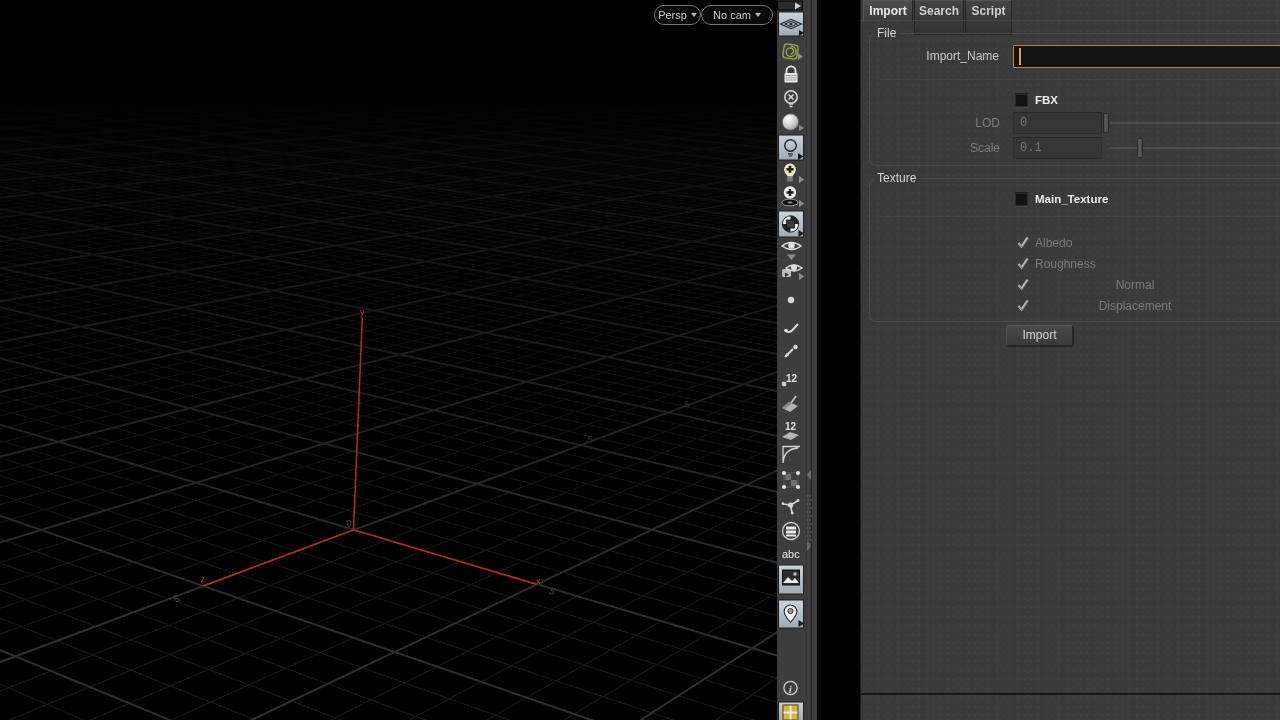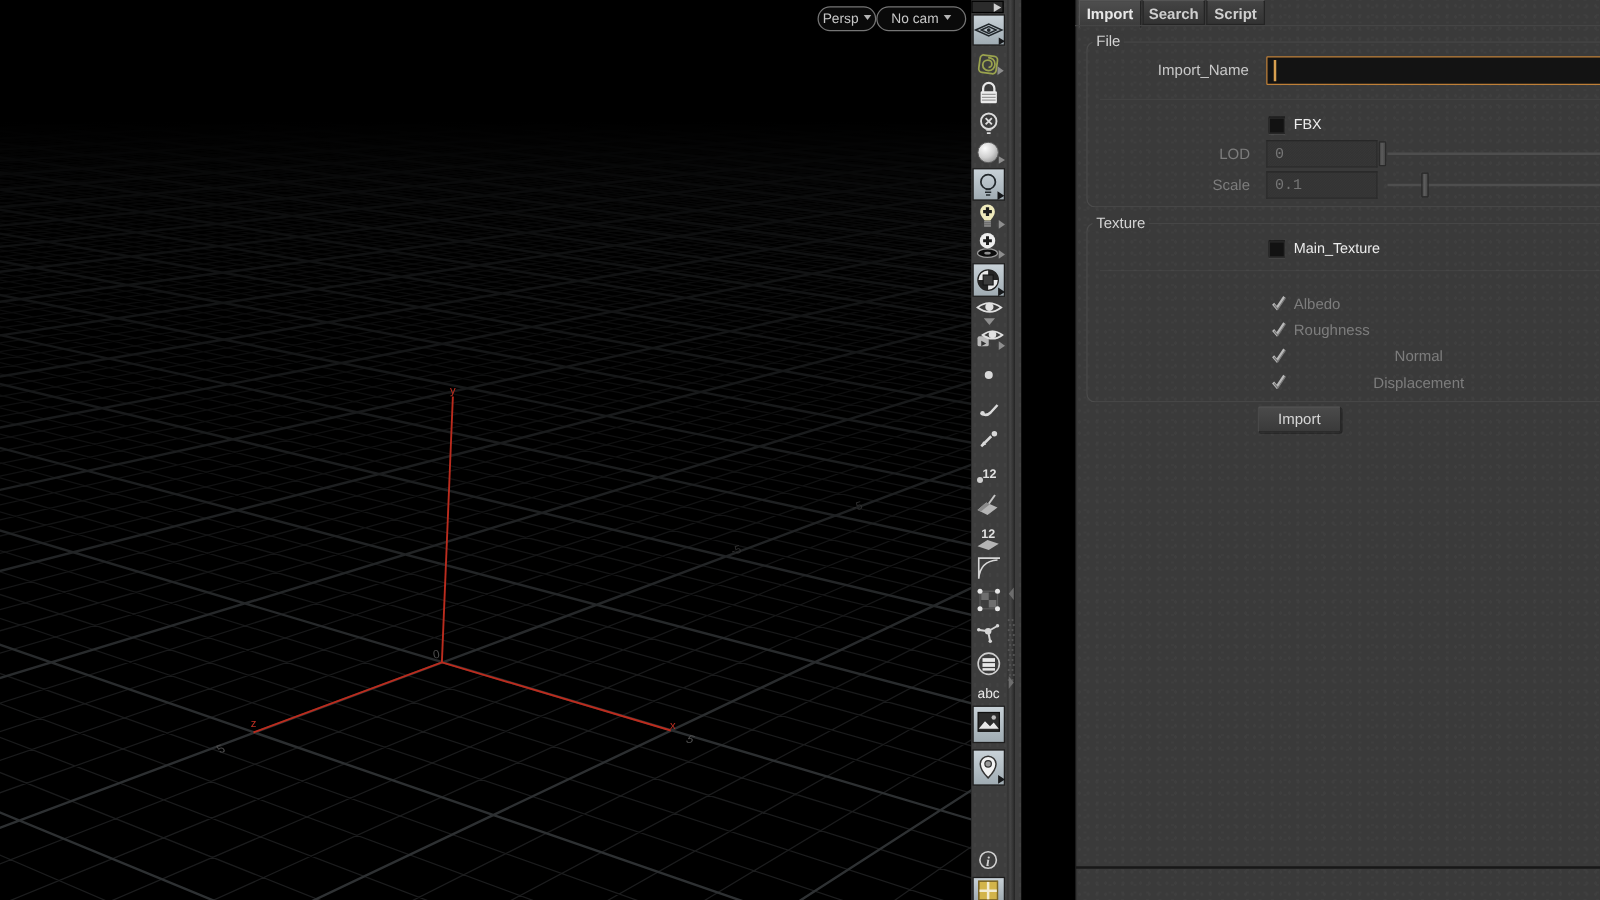--- a/index.html
+++ b/index.html
@@ -8,31 +8,31 @@
 .pill{position:absolute;top:5px;height:20px;border:1px solid #757575;border-radius:10px;
  background:#0a0a0a;color:#c8c8c8;font-size:11px;line-height:18px;text-align:center;}
 .pill .car{display:inline-block;width:0;height:0;border-left:3.5px solid transparent;
  border-right:3.5px solid transparent;border-top:4.5px solid #b5b5b5;vertical-align:2px;margin-left:4px}
 #toolbar{left:777px;top:0;width:29px;height:720px;background:#3d3d3d;
  background-image:radial-gradient(rgba(255,255,255,.028) 1px,transparent 1.2px);background-size:6px 8px;padding-left:40px;}
 #splitter{left:806px;top:0;width:6px;height:720px;background:linear-gradient(90deg,#2e2e2e 0,#464646 35%,#3a3a3a 60%,#242424 100%)}
 #panel{left:860px;top:0;width:468px;height:720px;background:#3a3a3a;
  background-image:radial-gradient(rgba(255,255,255,.028) 1px,transparent 1.2px),radial-gradient(rgba(255,255,255,.022) 1px,transparent 1.2px);
  background-size:7px 9px,10px 6px;background-position:0 0,3px 3px;}
-.tab{position:absolute;top:0;height:20px;color:#cfcfcf;font-weight:bold;font-size:12px;
+.tab{position:absolute;top:0;height:35px;color:#cfcfcf;font-weight:bold;font-size:12px;
  text-align:center;line-height:20px;background:linear-gradient(#444,#323232);
  border:1px solid #242424;border-top:1px solid #555;}
 .tab.active{background:linear-gradient(#4e4e4e,#3a3a3a);height:22px;border-bottom:none;color:#e8e8e8;border-left-color:#555}
 .gbox{position:absolute;border:1px solid #4b4b4b;border-right:none;border-radius:7px 0 0 7px;}
 .glabel{position:absolute;color:#d4d4d4;font-size:12px;background:transparent;padding:0 3px;line-height:13px}
 .lbl{position:absolute;color:#c9c9c9;font-size:12px;text-align:right;line-height:14px}
 .lbl.dis{color:#7d7d7d}
 .cb{position:absolute;width:13px;height:13px;background:#121212;border:1px solid #2a2a2a;
  box-shadow:0 1px 0 rgba(255,255,255,.07),0 -1px 0 rgba(0,0,0,.5);}
-.cblbl{position:absolute;font-weight:normal;font-size:11.5px;color:#ececec;line-height:15px}
+.cblbl{position:absolute;font-weight:bold;font-size:11.5px;color:#ececec;line-height:15px}
 .fld{position:absolute;height:22px;background:#333;border:1px solid #2c2c2c;border-top-color:#272727;
  color:#757575;font-family:"Liberation Mono",monospace;font-size:12px;line-height:20px;padding-left:6px;
  background-image:linear-gradient(45deg,#383838 25%,transparent 25%,transparent 75%,#383838 75%),linear-gradient(45deg,#383838 25%,transparent 25%,transparent 75%,#383838 75%);
  background-size:2px 2px;background-position:0 0,1px 1px;}
 .track{position:absolute;height:2px;background:#4e4e4e}
 .handle{position:absolute;width:6px;height:20px;background:linear-gradient(90deg,#474747,#5c5c5c 40%,#474747);border:1px solid #2a2a2a;border-radius:1px}
 .chk{position:absolute;width:14px;height:14px}
 .sep{position:absolute;height:1px;background:rgba(255,255,255,.045)}
 </style></head>
 <body>

